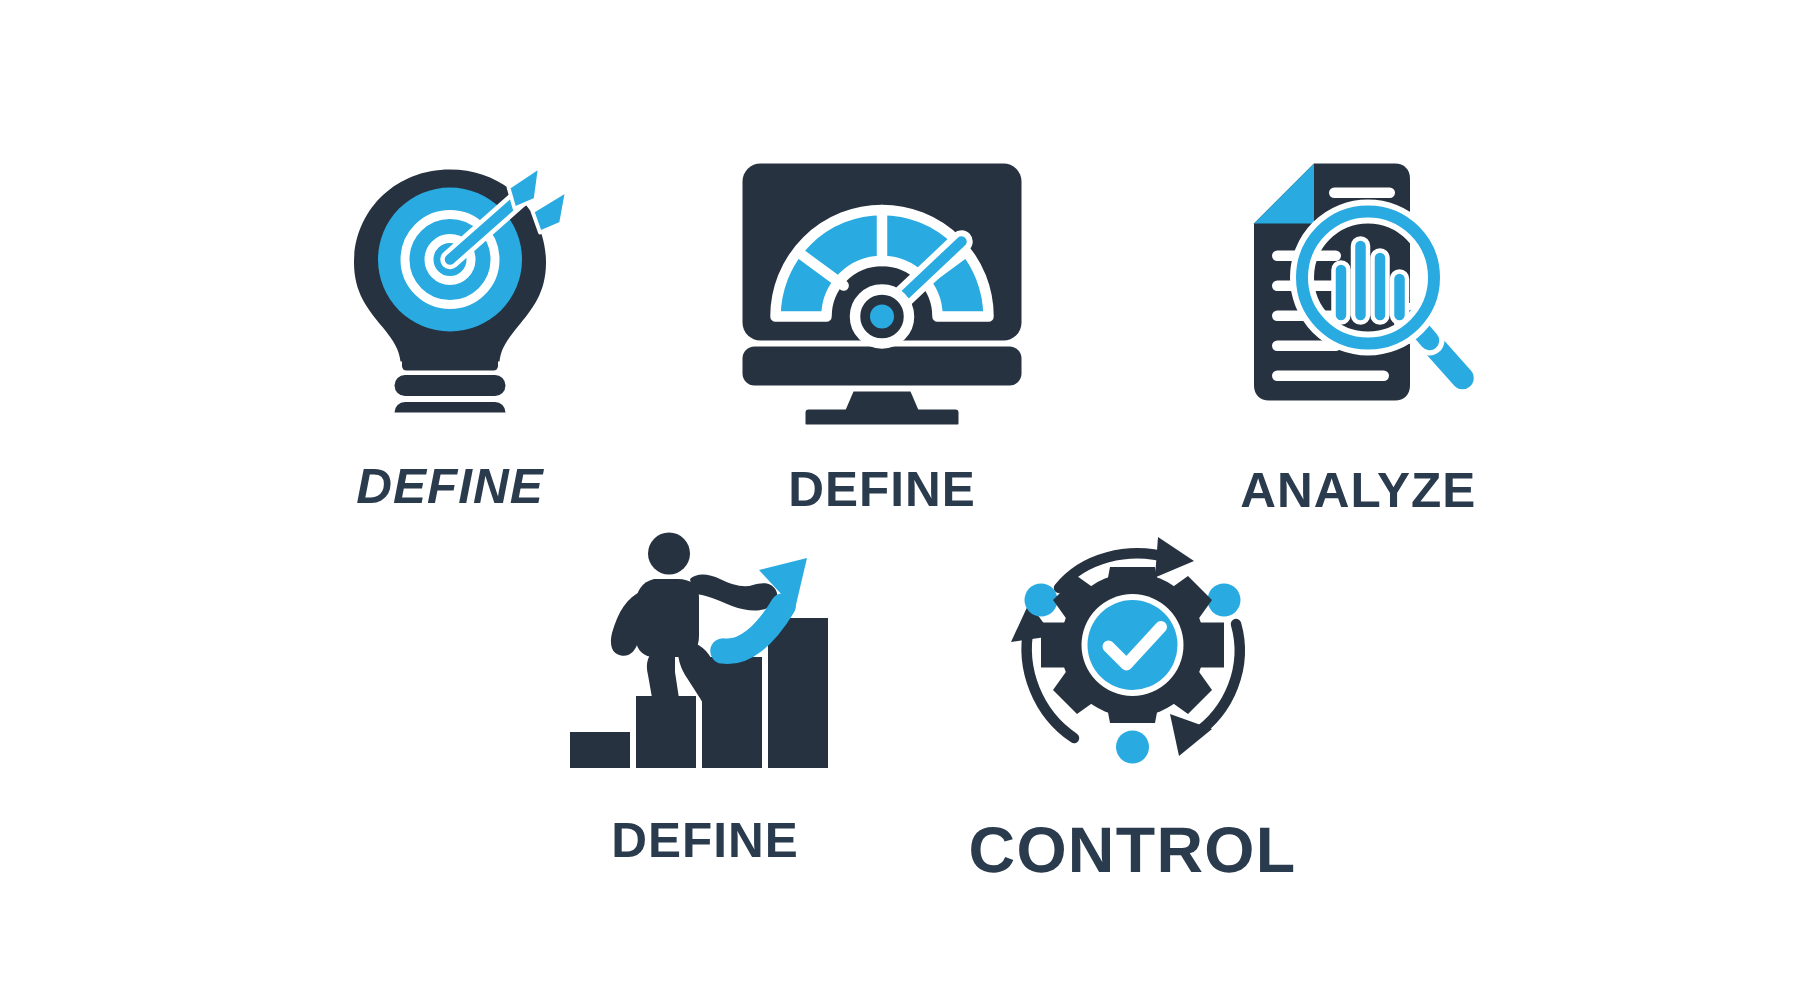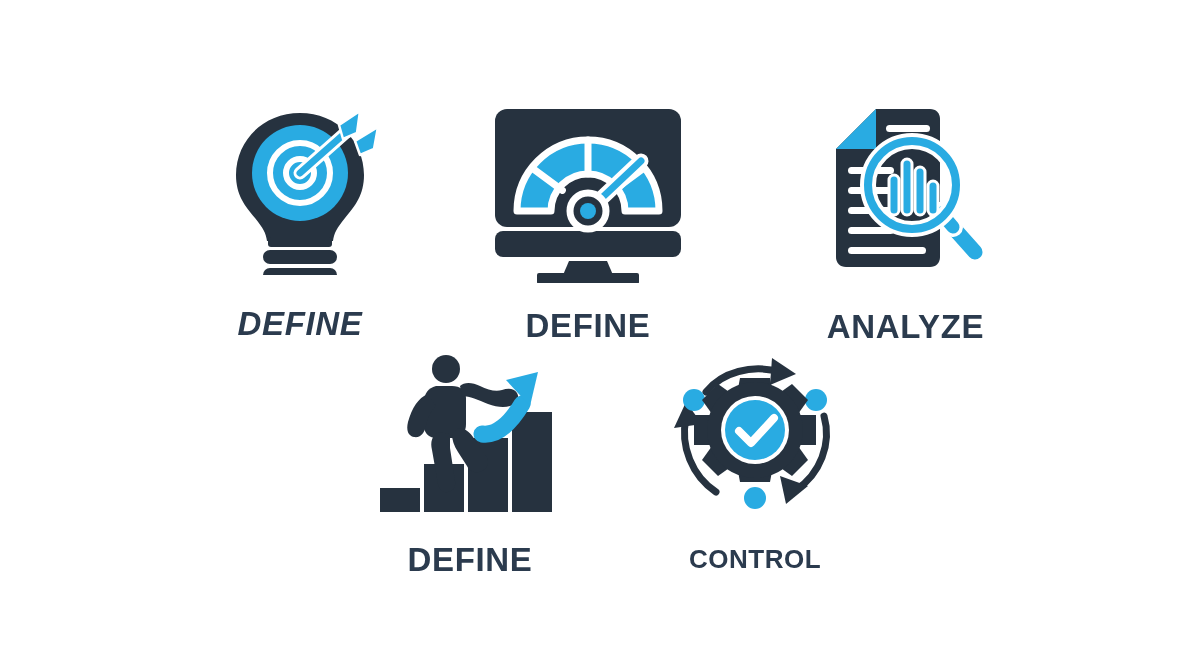--- a/index.html
+++ b/index.html
@@ -47,21 +47,21 @@
   #item-measure  { left: 478px; top: 105px; width: 220px; }
   #item-analyze  { left: 780px; top: 105px; width: 220px; }
   
   #item-improve  { left: 360px; top: 352px; width: 220px; }
   #item-control  { left: 645px; top: 352px; width: 220px; }
 
   #item-define  .label { font-size: 33px; margin-top: 32px; font-style: italic; }
   #item-measure .label { font-size: 33px; margin-top: 26px; }
   #item-analyze .label { font-size: 33px; margin-top: 30px; margin-left: 31px; }
   #item-improve .label { font-size: 33px; margin-top: 26px; }
-  #item-control .label { font-size: 26px; margin-top: 26px; }
+  #item-control .label { font-size: 43px; margin-top: 26px; }
 </style>
 </head>
 <body>
 
 <div class="board">
 
   <div class="item" id="item-define">
     <div class="icon-wrap">
       <svg width="200" height="170" viewBox="0 0 200 170" xmlns="http://www.w3.org/2000/svg">
 

